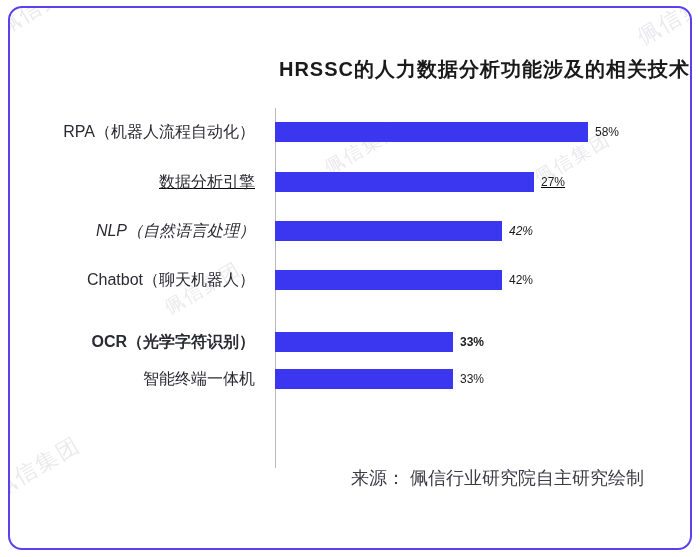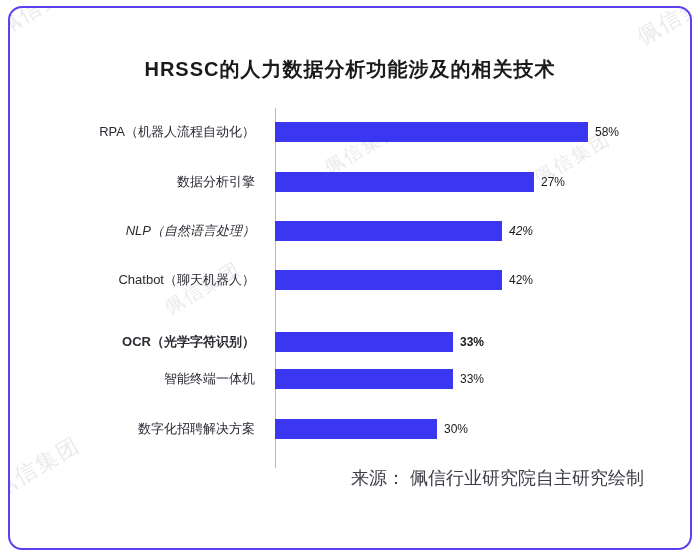--- a/index.html
+++ b/index.html
@@ -46,21 +46,21 @@
     pointer-events: none;
     user-select: none;
   }
   .wm.small { font-size: 19px; }
 
   .chart-title {
     position: absolute;
     left: 0;
     right: 0;
     top: 48px;
-    text-align: center;
+    text-align: right;
     font-size: 20px;
     font-weight: bold;
     color: #1a1a1a;
     letter-spacing: 1px;
   }
 
   
   .plot {
     position: absolute;
     left: 40px;
@@ -88,21 +88,21 @@
     left: 0;
     width: 600px;
     height: 48px;
     display: flex;
     align-items: center;
   }
   .cat-label {
     width: 215px;
     text-align: right;
     padding-right: 10px;
-    font-size: 13px;
+    font-size: 16px;
     color: #2a2a33;
     white-space: nowrap;
     box-sizing: border-box;
   }
   .bar-wrap {
     position: relative;
     flex: 1;
     height: 100%;
     display: flex;
     align-items: center;
@@ -150,21 +150,21 @@
       <div class="rows">
 
         <div class="row" style="top:0px;">
           <div class="cat-label">RPA（机器人流程自动化）</div>
           <div class="bar-wrap">
             <div class="bar" style="width:313px;"></div>
             <div class="val-label">58%</div>
           </div>
         </div>
 
-        <div class="row" style="top:50px;">
+        <div class="row" style="top:50px;text-decoration:underline;">
           <div class="cat-label">数据分析引擎</div>
           <div class="bar-wrap">
             <div class="bar" style="width:259px;"></div>
             <div class="val-label">27%</div>
           </div>
         </div>
 
         <div class="row" style="top:99px;font-style:italic;">
           <div class="cat-label">NLP（自然语言处理）</div>
           <div class="bar-wrap">
@@ -190,27 +190,20 @@
         </div>
 
         <div class="row" style="top:247px;">
           <div class="cat-label">智能终端一体机</div>
           <div class="bar-wrap">
             <div class="bar" style="width:178px;"></div>
             <div class="val-label">33%</div>
           </div>
         </div>
 
-        <div class="row" style="top:297px;">
-          <div class="cat-label">数字化招聘解决方案</div>
-          <div class="bar-wrap">
-            <div class="bar" style="width:162px;"></div>
-            <div class="val-label">30%</div>
-          </div>
-        </div>
 
       </div>
     </div>
 
     <div class="source">来源： 佩信行业研究院自主研究绘制</div>
 
   </div>
 </div>
 
 </body></html>

